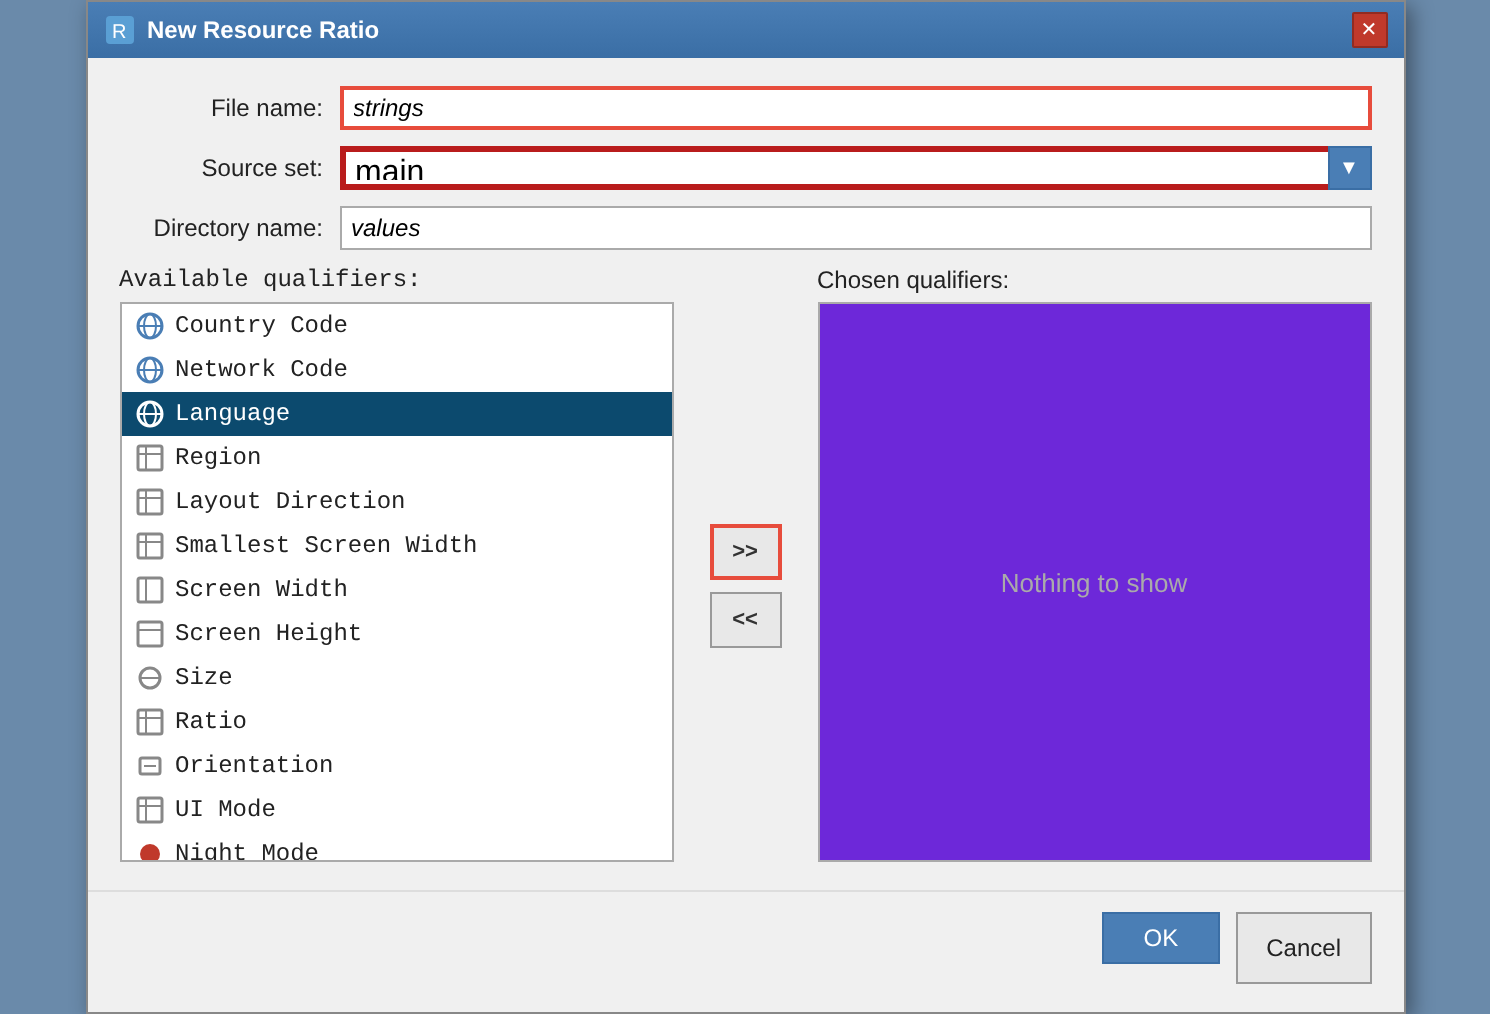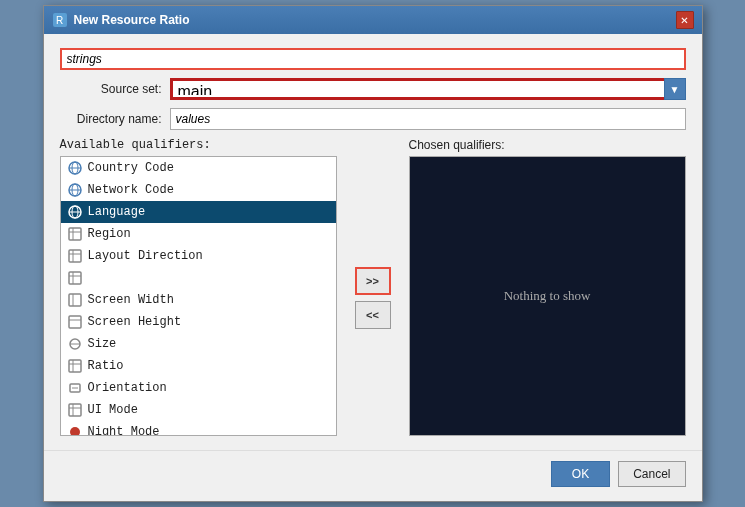--- a/index.html
+++ b/index.html
@@ -179,26 +179,25 @@
       color: #333;
     }
     .arrow-btn-normal {
       border: 1px solid #999;
     }
     .chosen-panel {
       flex: 1;
     }
     .chosen-area {
       border: 1px solid #aaa;
-      background: #0f172a;
+      background: #6d28d9;
       height: 280px;
       display: flex;
       align-items: center;
       justify-content: center;
-      font-family: Liberation Serif, serif;
     }
     .nothing-text {
       color: #aaa;
       font-size: 13px;
     }
     .dialog-footer {
       display: flex;
       justify-content: flex-end;
       gap: 8px;
       padding: 10px 16px 14px;
@@ -213,21 +212,21 @@
       cursor: pointer;
       height: 26px;
     }
     .btn-cancel {
       background: #e8e8e8;
       color: #222;
       border: 1px solid #999;
       padding: 4px 14px;
       font-size: 12px;
       cursor: pointer;
-      height: 26px;
+      height: 36px;
     }
   </style>
 </head>
 <body>
 
 <div class="dialog">
 
   <div class="title-bar">
     <div class="title-bar-left">
       <svg class="title-icon" viewBox="0 0 16 16">
@@ -235,20 +234,21 @@
         <text x="4" y="12" font-size="10" fill="white">R</text>
       </svg>
       <span class="title-text">New Resource Ratio</span>
     </div>
     <button class="close-btn">✕</button>
   </div>
 
   <div class="dialog-body">
 
     <div class="form-row">
+      <label class="form-label">File name:</label>
       <input class="form-input" type="text" value="strings" style="">
     </div>
 
     <div class="form-row">
       <label class="form-label">Source set:</label>
       <div class="form-select-wrapper">
         <select class="form-select">
           <option>main</option>
         </select>
         <div class="select-arrow">▼</div>
@@ -322,20 +322,21 @@
           </div>
 
           <div class="qualifier-item">
             <span class="item-icon">
               <svg width="14" height="14" viewBox="0 0 14 14">
                   <rect x="1" y="1" width="12" height="12" rx="1" fill="none" stroke="#888" stroke-width="1.5"></rect>
                   <line x1="5" y1="1" x2="5" y2="13" stroke="#888" stroke-width="1"></line>
                   <line x1="1" y1="5" x2="13" y2="5" stroke="#888" stroke-width="1"></line>
                 </svg>
             </span>
+            <span>Smallest Screen Width</span>
           </div>
 
           <div class="qualifier-item">
             <span class="item-icon">
               <svg width="14" height="14" viewBox="0 0 14 14">
                   <rect x="1" y="1" width="12" height="12" rx="1" fill="none" stroke="#888" stroke-width="1.5"></rect>
                   <line x1="5" y1="1" x2="5" y2="13" stroke="#888" stroke-width="1"></line>
                 </svg>
             </span>
             <span>Screen Width</span>

